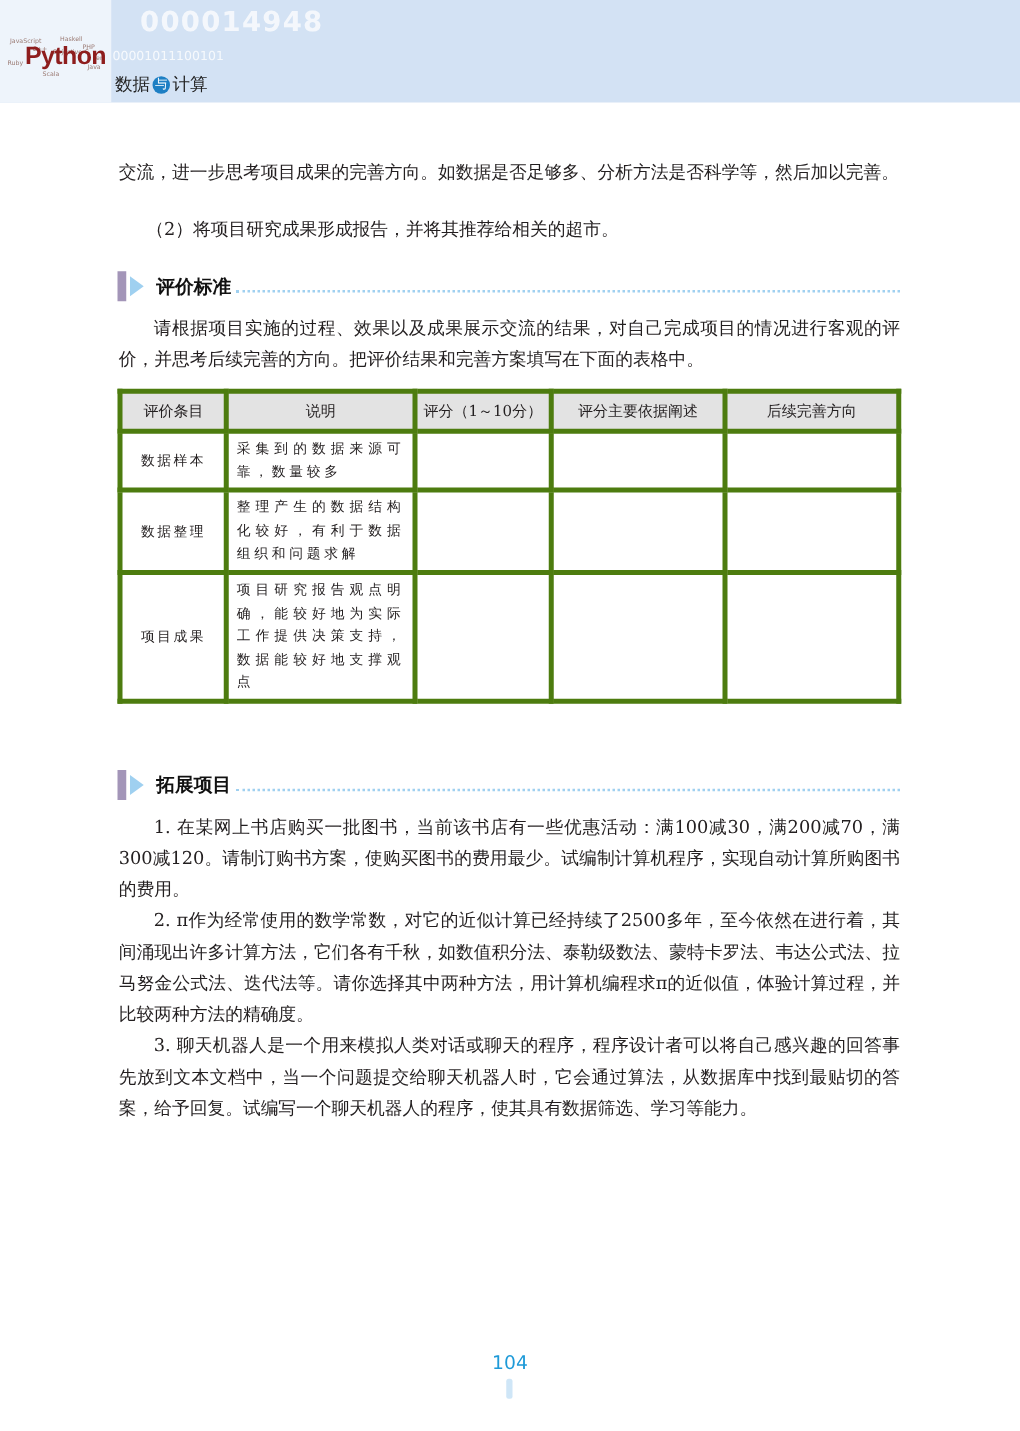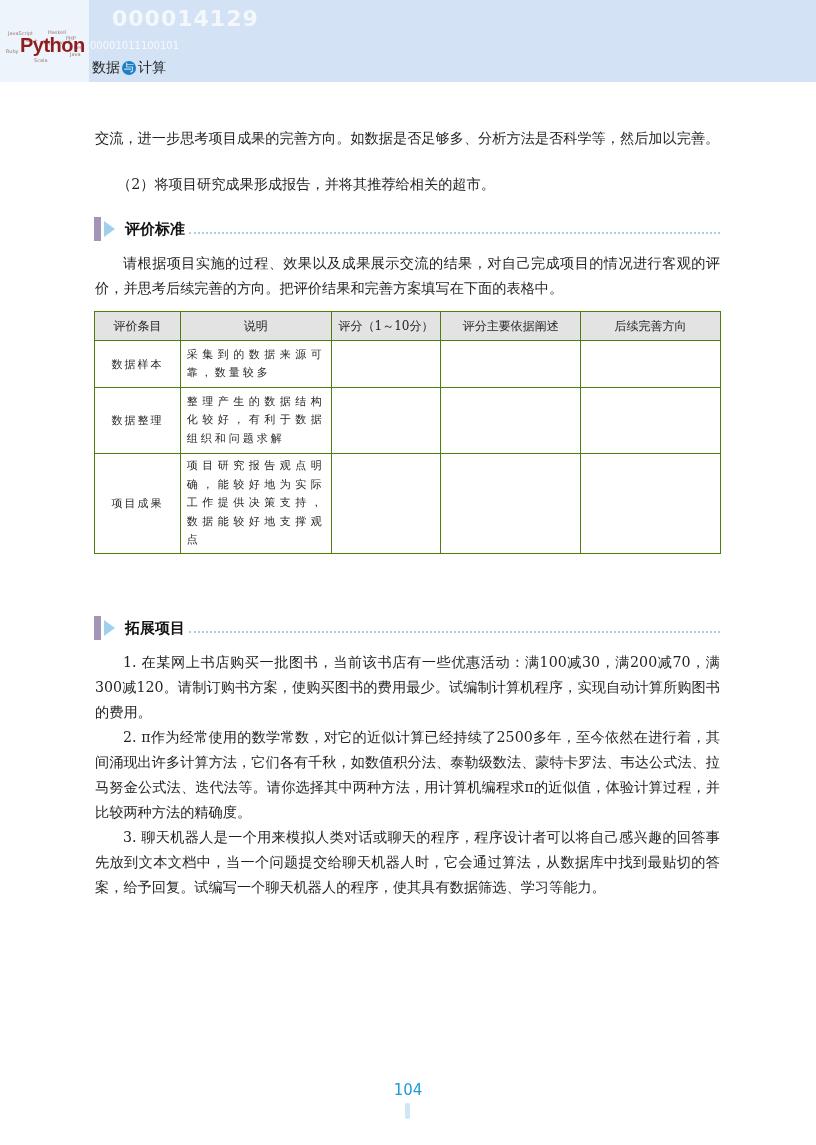--- a/index.html
+++ b/index.html
@@ -23,33 +23,33 @@
   .para { position:absolute; left:95px; width:625px; font-size:14.2px; line-height:25px; text-align:justify; }
   .indent { text-indent:28px; }
 
   .section-head { position:absolute; left:94px; width:626px; height:24px; display:flex; align-items:center; }
   .sh-bar { width:7px; height:24px; background:#a395b8; }
   .sh-tri { width:0; height:0; border-top:8px solid transparent; border-bottom:8px solid transparent; border-left:11px solid #9fd0f0; margin-left:3px; }
   .sh-label { font-family:Liberation Mono, monospace; font-weight:bold; font-size:15px; margin-left:10px; color:#111; }
   .sh-dots { flex:1; border-bottom:2px dotted #9fd0f0; margin-left:4px; margin-top:8px; }
 
   table.eval { position:absolute; left:94px; top:311px; width:627px; border-collapse:collapse; font-size:11px; }
-  table.eval th, table.eval td { border:1px solid #4d7c0f; padding:0; }
+  table.eval th, table.eval td { border:4px solid #4d7c0f; padding:0; }
   table.eval th { background:#e3e3e3; height:28px; font-weight:normal; font-size:12px; font-family:"DejaVu Serif", serif; text-align:center; }
   table.eval td.item { text-align:center; letter-spacing:2px; }
   table.eval td.desc { padding:3px 6px; line-height:18.5px; letter-spacing:3px; text-align:justify; }
   .page-num { position:absolute; left:0; width:816px; top:1081px; text-align:center; font-family:"DejaVu Sans", sans-serif; font-size:15px; color:#1e9ad8; }
   .page-tick { position:absolute; left:405px; top:1103px; width:5px; height:16px; background:#cfe6f7; border-radius:2px; }
 </style>
 </head>
 <body>
 
 <div class="header">
   <div class="header-left"></div>
-  <div class="binary b1">000014129</div>
+  <div class="binary b1">000014948</div>
   <div class="binary b3">00001011100101</div>
   <div class="logo">
     <span class="logo-cloud" style="left:4px;top:4px">JavaScript</span>
     <span class="logo-cloud" style="left:44px;top:3px">Haskell</span>
     <span class="logo-cloud" style="left:62px;top:9px">PHP</span>
     <span class="logo-cloud" style="left:22px;top:11px">C++</span>
     <span class="logo-cloud" style="left:38px;top:13px">Objective-C</span>
     <span class="logo-cloud" style="left:70px;top:18px">Perl</span>
     <span class="logo-cloud" style="left:66px;top:25px">Java</span>
     <span class="logo-cloud" style="left:2px;top:22px">Ruby</span>

